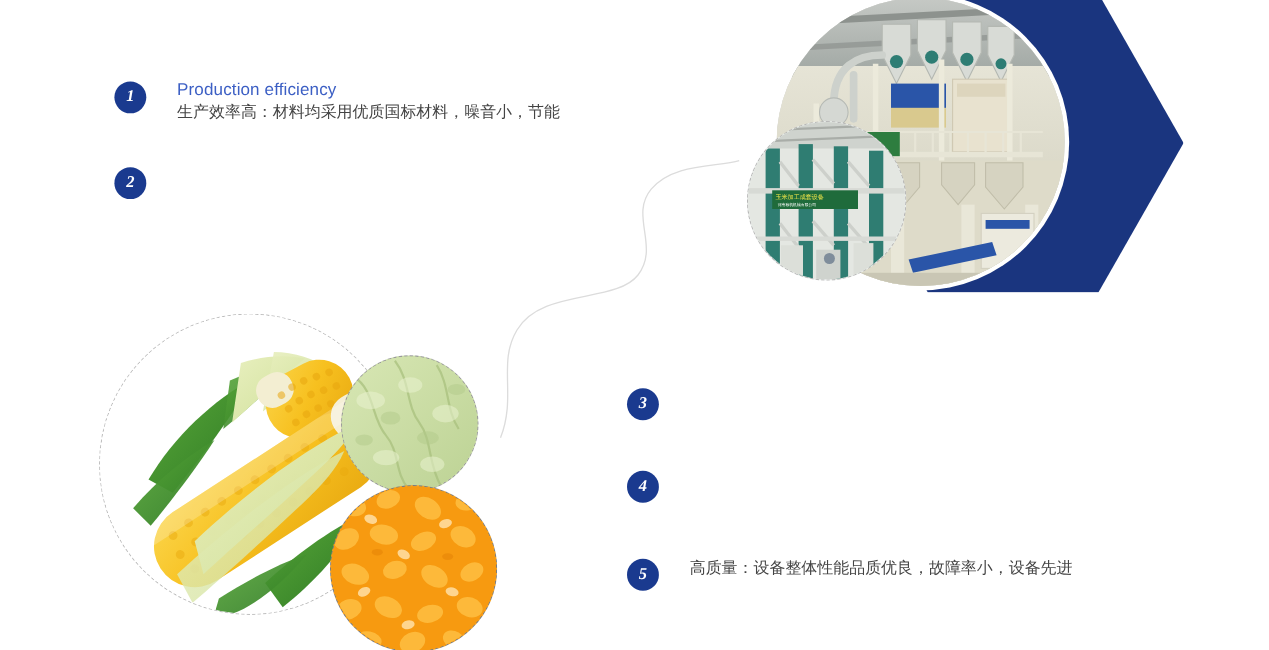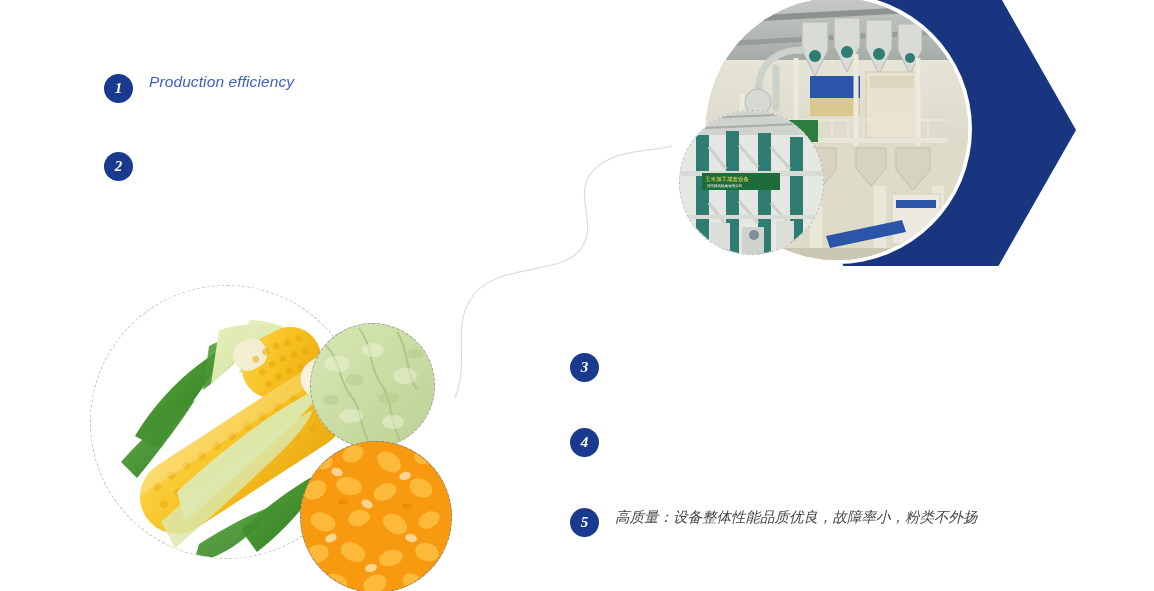--- a/index.html
+++ b/index.html
@@ -34,22 +34,21 @@
     font-style: italic;
     font-weight: bold;
     font-size: 15px;
     line-height: 29px;
     text-align: center;
     flex: 0 0 auto;
     margin-top: 2px;
     font-family: "Liberation Serif", "DejaVu Serif", serif;
   }
   .feature-text {
-    margin-left: 16px;
-    font-style: italic;
+    margin-left: 28px;
   }
   .feature-title {
     color: #3c5fc4;
     font-size: 15.5px;
     line-height: 19px;
     letter-spacing: .1px;
   }
   .feature-desc {
     color: #444444;
     font-size: 14.5px;
@@ -460,35 +459,36 @@
           <ellipse cx="140" cy="124" rx="5" ry="3"></ellipse>
         </g>
       </svg>
     </div>
   </div>
 
   <div class="feature" style="left:104px; top:72px;">
     <div class="badge">1</div>
     <div class="feature-text">
       <div class="feature-title">Production efficiency</div>
+      <div class="feature-desc">生产效率高：材料均采用优质国标材料，噪音小，节能</div>
     </div>
   </div>
 
   <div class="feature" style="left:104px; top:150px;">
     <div class="badge">2</div>
   </div>
 
   <div class="feature" style="left:570px; top:351px;">
     <div class="badge">3</div>
   </div>
 
   <div class="feature" style="left:570px; top:426px;">
     <div class="badge">4</div>
   </div>
 
   <div class="feature" style="left:570px; top:506px;">
     <div class="badge">5</div>
     <div class="feature-text">
-      <div class="feature-desc">高质量：设备整体性能品质优良，故障率小，粉类不外扬</div>
+      <div class="feature-desc">高质量：设备整体性能品质优良，故障率小，设备先进</div>
     </div>
   </div>
 
 </div>
 
 </body></html>

